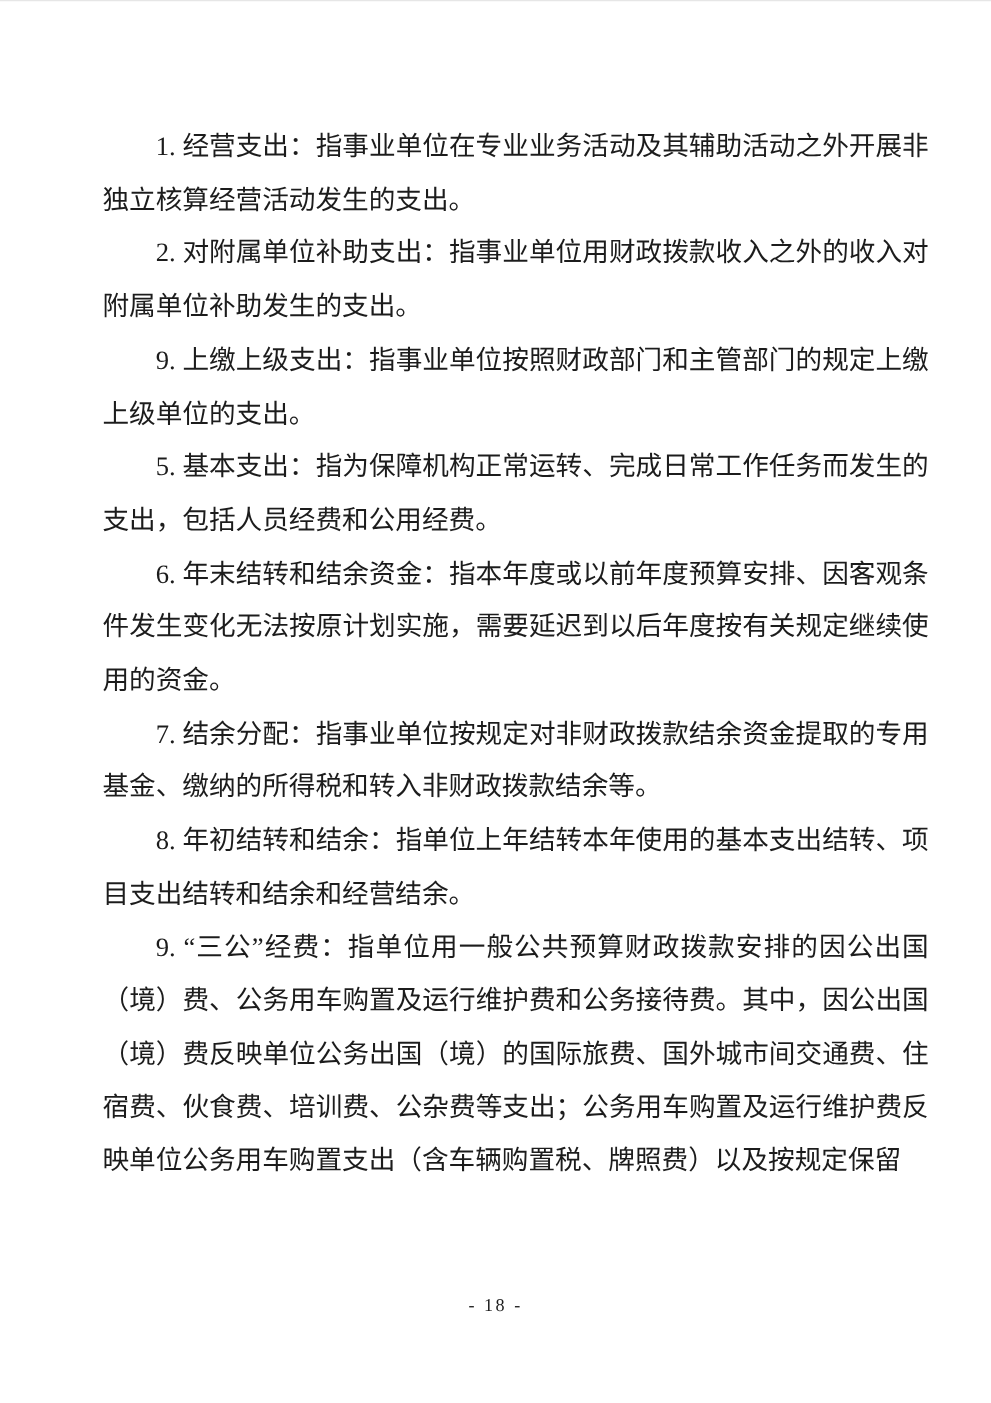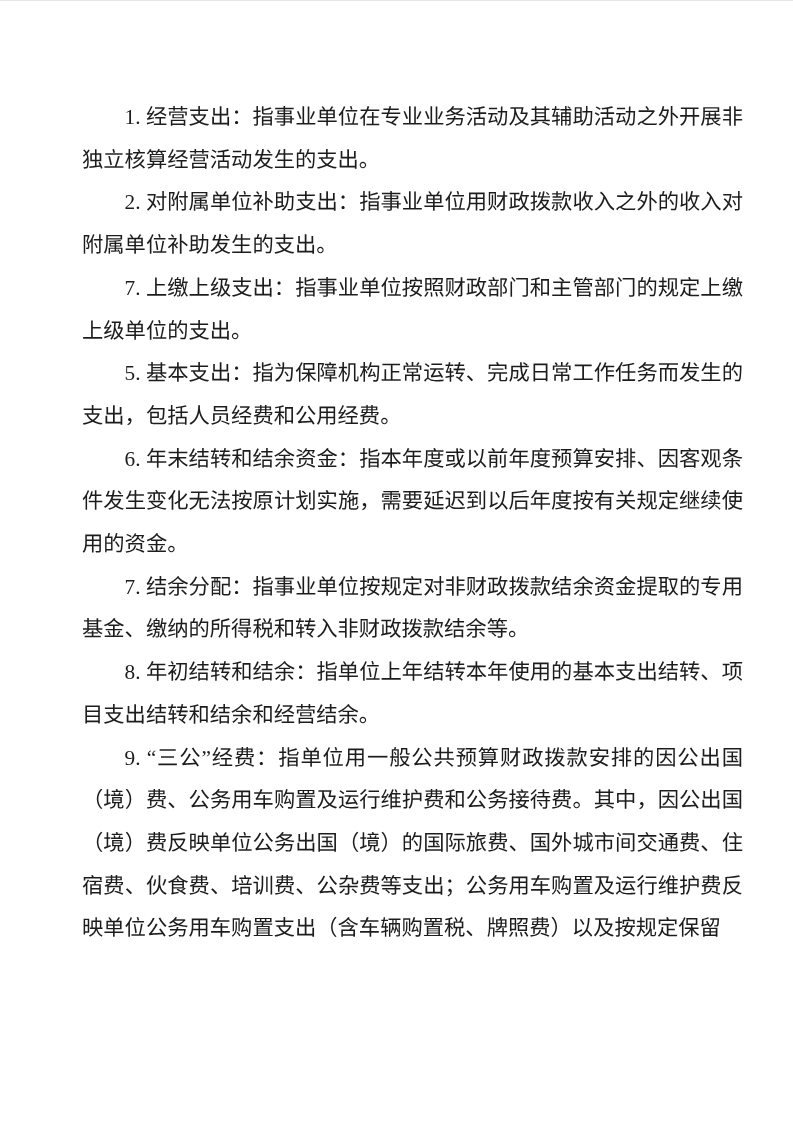--- a/index.html
+++ b/index.html
@@ -46,20 +46,21 @@
     letter-spacing: 2px;
   }
 </style>
 </head>
 <body>
 
 <div class="page">
   <div class="content">
     <p class="para">1. 经营支出：指事业单位在专业业务活动及其辅助活动之外开展非独立核算经营活动发生的支出。</p>
     <p class="para">2. 对附属单位补助支出：指事业单位用财政拨款收入之外的收入对附属单位补助发生的支出。</p>
-    <p class="para">7. 上缴上级支出：指事业单位按照财政部门和主管部门的规定上缴上级单位的支出。</p>
+    <p class="para">9. 上缴上级支出：指事业单位按照财政部门和主管部门的规定上缴上级单位的支出。</p>
     <p class="para">5. 基本支出：指为保障机构正常运转、完成日常工作任务而发生的支出，包括人员经费和公用经费。</p>
     <p class="para">6. 年末结转和结余资金：指本年度或以前年度预算安排、因客观条件发生变化无法按原计划实施，需要延迟到以后年度按有关规定继续使用的资金。</p>
     <p class="para">7. 结余分配：指事业单位按规定对非财政拨款结余资金提取的专用基金、缴纳的所得税和转入非财政拨款结余等。</p>
     <p class="para">8. 年初结转和结余：指单位上年结转本年使用的基本支出结转、项目支出结转和结余和经营结余。</p>
     <p class="para">9. “三公”经费：指单位用一般公共预算财政拨款安排的因公出国（境）费、公务用车购置及运行维护费和公务接待费。其中，因公出国（境）费反映单位公务出国（境）的国际旅费、国外城市间交通费、住宿费、伙食费、培训费、公杂费等支出；公务用车购置及运行维护费反映单位公务用车购置支出（含车辆购置税、牌照费）以及按规定保留</p>
   </div>
+  <div class="footer">- 18 -</div>
 </div>
 
 </body></html>

